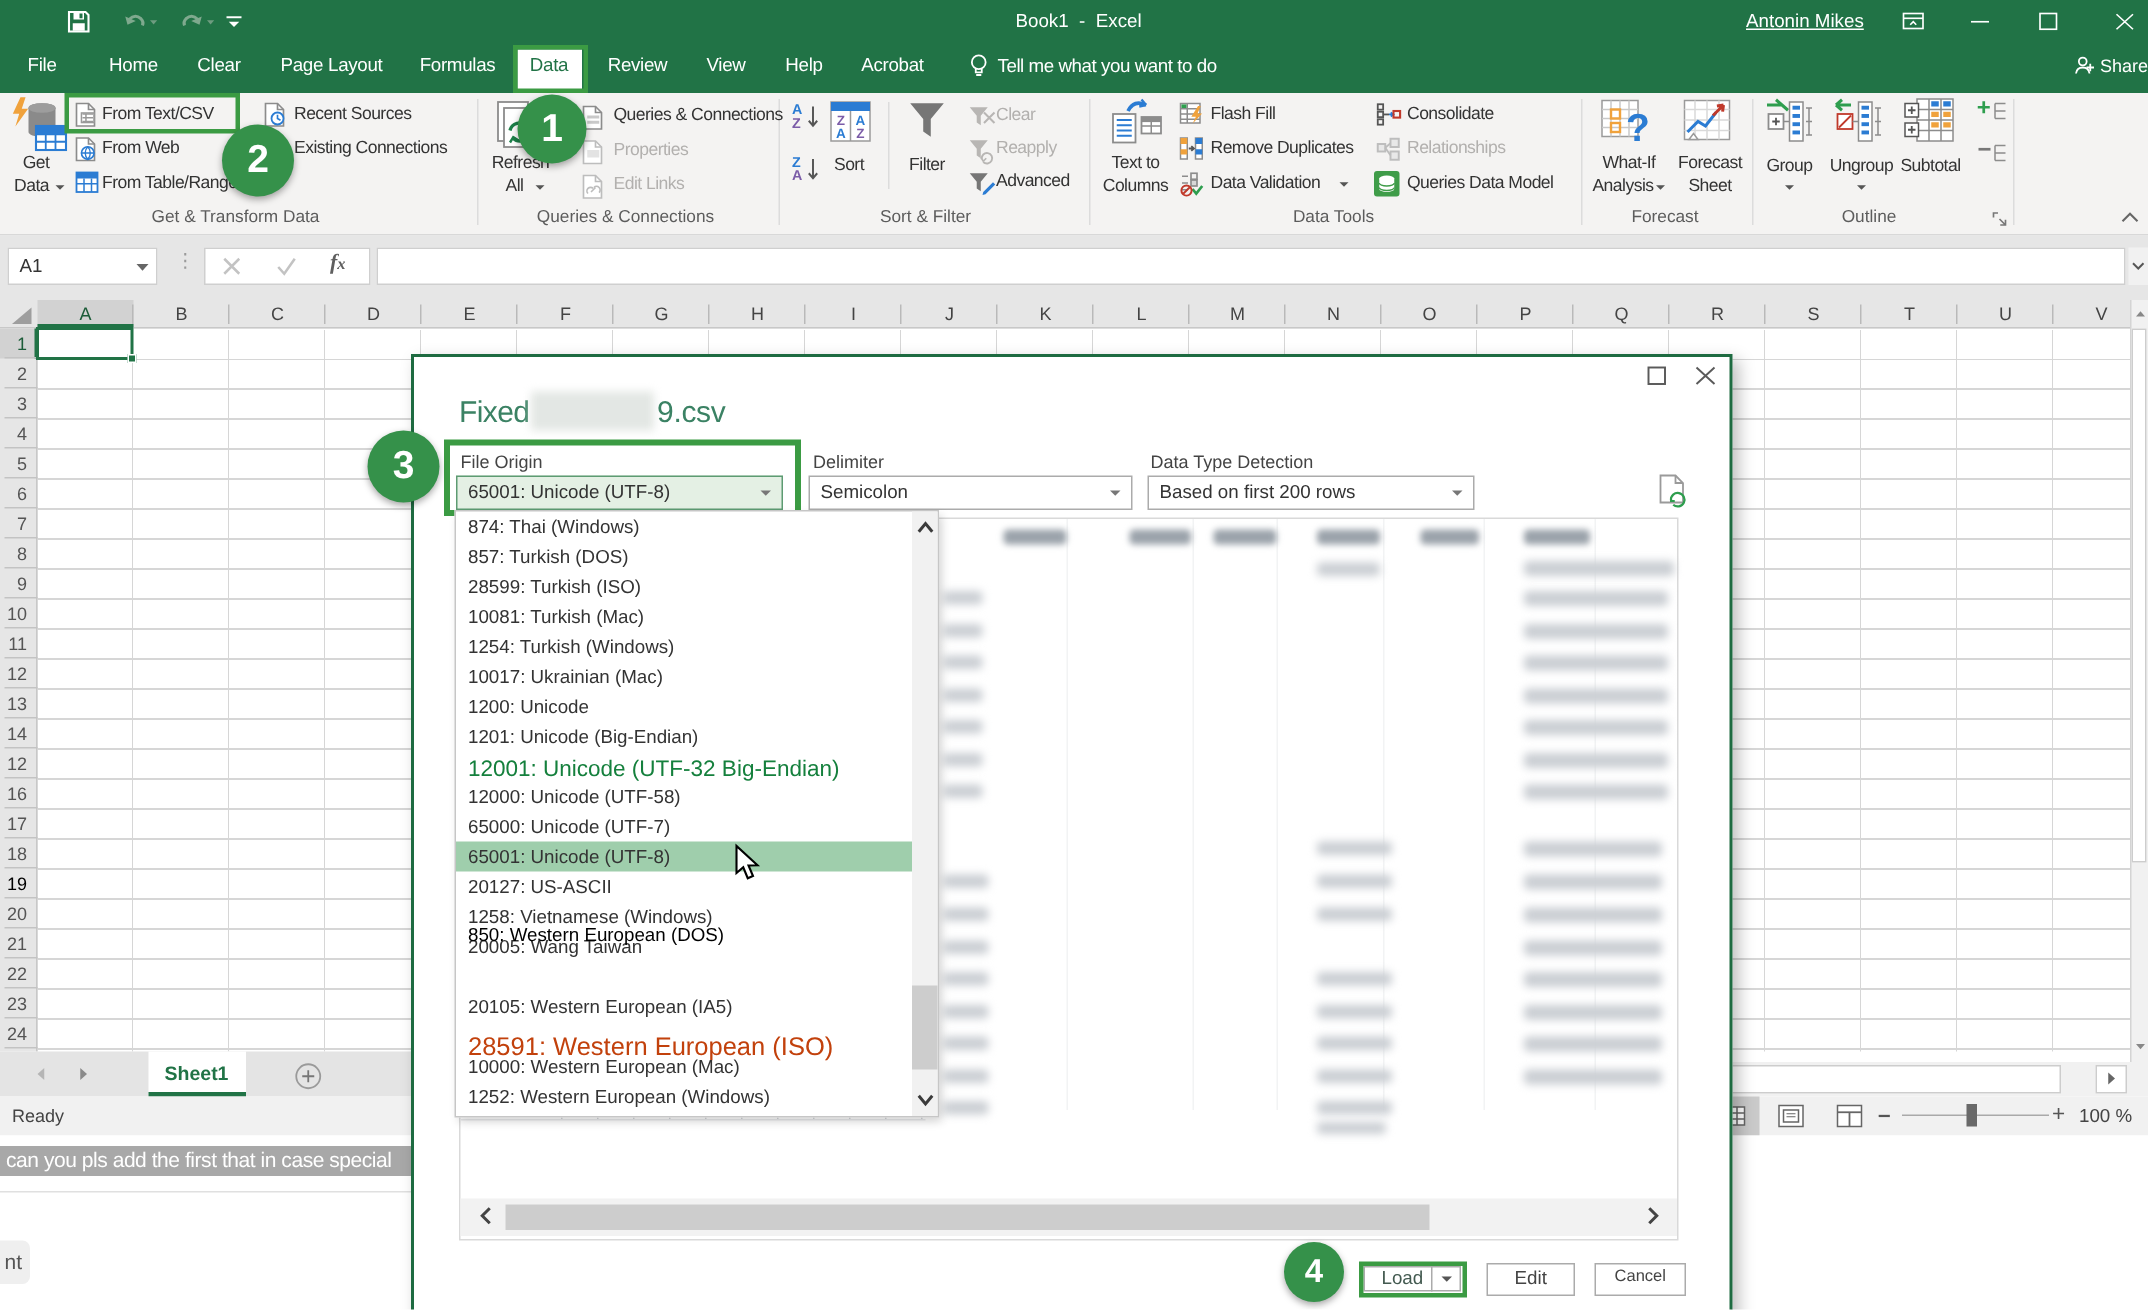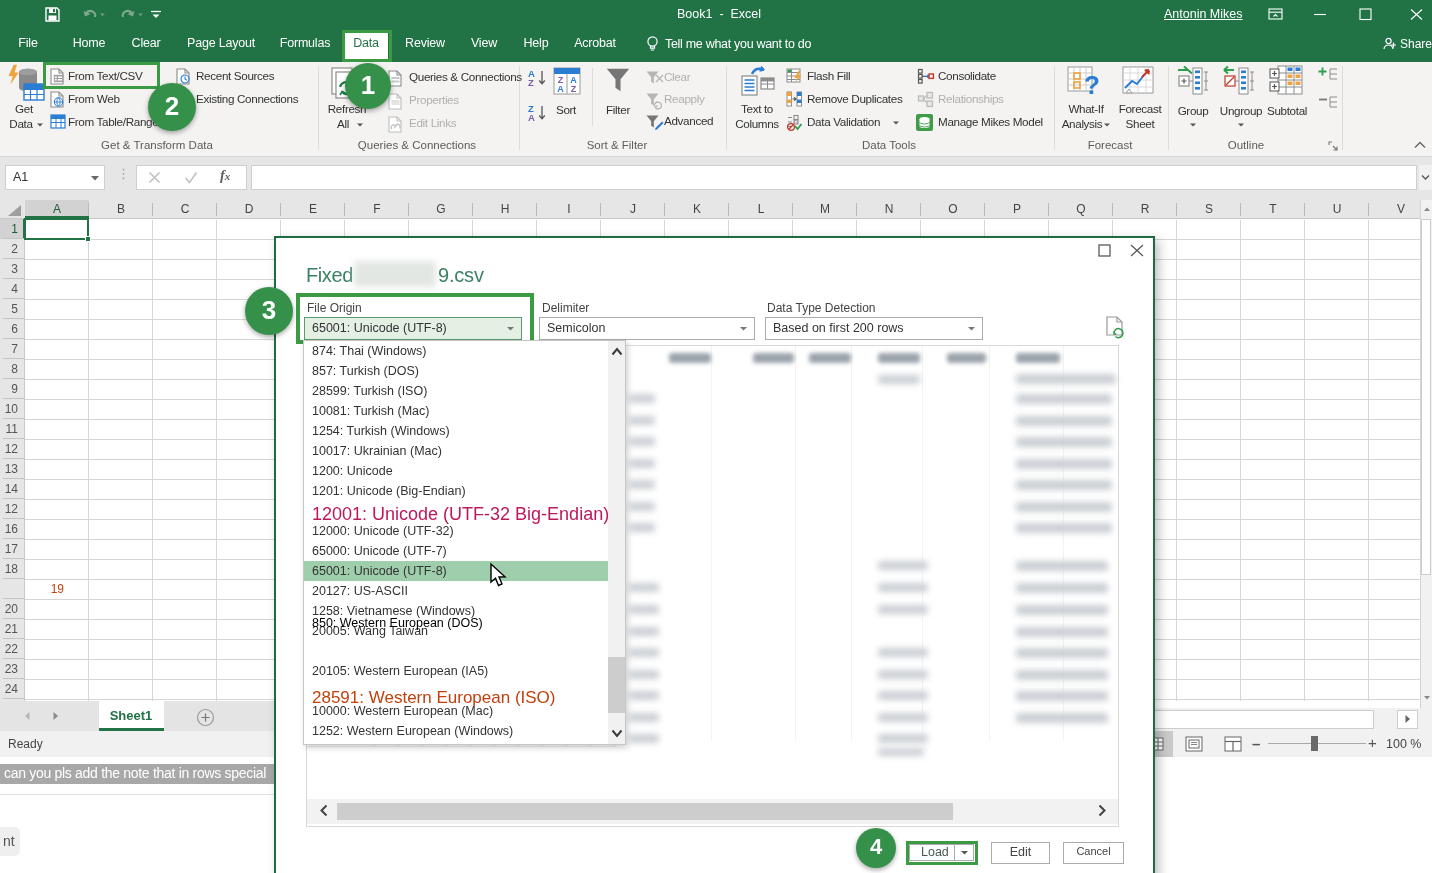--- a/index.html
+++ b/index.html
@@ -278,21 +278,21 @@
       <path d="M6.5 7.5 L10 4.5 M6.5 7.5 L10 12.5" fill="none"></path>
     </g>
   </svg>
 <div class="tx" style="left:938px;top:92px;font-size:11.7px;color:#b2b0ae;letter-spacing:-0.35px;">Relationships</div>
 <svg style="left:915px;top:113px" width="19" height="19" viewBox="0 0 19 19">
 <rect x="1" y="1" width="17" height="17" rx="2" fill="#3f9c49"></rect>
 <ellipse cx="9.5" cy="6" rx="5" ry="2" fill="#fff"></ellipse>
     <path d="M4.5 6 v7 a5 2 0 0 0 10 0 V6" fill="#fff"></path>
 <path d="M4.5 9 a5 2 0 0 0 10 0 M4.5 12 a5 2 0 0 0 10 0" stroke="#3f9c49" stroke-width="0.9" fill="none"></path>
   </svg>
-<div class="tx" style="left:938px;top:115px;font-size:11.7px;color:#333;letter-spacing:-0.35px;">Manage Mikes Model</div>
+<div class="tx" style="left:938px;top:115px;font-size:11.7px;color:#333;letter-spacing:-0.35px;">Queries Data Model</div>
 <svg style="left:1067px;top:66px" width="34" height="32" viewBox="0 0 34 32">
 <rect x="1" y="1" width="24" height="24" fill="#fff" stroke="#9a9a9a"></rect>
 <path d="M1 7h24 M1 13h24 M1 19h24 M7 1v24 M13 1v24 M19 1v24" stroke="#c9c9c9"></path>
 <rect x="7" y="7" width="6" height="6" fill="none" stroke="#f0a23c" stroke-width="1.6"></rect>
 <rect x="7" y="16" width="6" height="6" fill="none" stroke="#f0a23c" stroke-width="1.6"></rect>
 <text x="25" y="28" font-size="26" font-weight="bold" fill="#2b7cd3" font-family="Liberation Sans" text-anchor="middle">?</text>
 </svg>
 <div class="tx" style="left:1086px;top:102px;transform:translateX(-50%);font-size:11.7px;color:#333;letter-spacing:-0.35px;">What-If</div>
 <div class="tx" style="left:1082px;top:117px;transform:translateX(-50%);font-size:11.7px;color:#333;letter-spacing:-0.35px;">Analysis</div>
 <svg style="left:1103px;top:122px" width="8" height="6" viewBox="0 0 8 6">
@@ -467,21 +467,21 @@
 <div class="tx" style="left:18px;top:482px;transform:translateX(-100%);font-size:12px;color:#555;">14</div>
 <div class="abs" style="left:3px;top:498px;width:22px;height:1px;background:#c3c3c3;"></div>
 <div class="tx" style="left:18px;top:502px;transform:translateX(-100%);font-size:12px;color:#555;">12</div>
 <div class="abs" style="left:3px;top:518px;width:22px;height:1px;background:#c3c3c3;"></div>
 <div class="tx" style="left:18px;top:522px;transform:translateX(-100%);font-size:12px;color:#555;">16</div>
 <div class="abs" style="left:3px;top:538px;width:22px;height:1px;background:#c3c3c3;"></div>
 <div class="tx" style="left:18px;top:542px;transform:translateX(-100%);font-size:12px;color:#555;">17</div>
 <div class="abs" style="left:3px;top:558px;width:22px;height:1px;background:#c3c3c3;"></div>
 <div class="tx" style="left:18px;top:562px;transform:translateX(-100%);font-size:12px;color:#555;">18</div>
 <div class="abs" style="left:3px;top:578px;width:22px;height:1px;background:#c3c3c3;"></div>
-<div class="tx" style="left:18px;top:582px;transform:translateX(-100%);font-size:12px;color:#c2410c;margin-left:46px;">19</div>
+<div class="tx" style="left:18px;top:582px;transform:translateX(-100%);font-size:12px;color:#000000;">19</div>
 <div class="abs" style="left:3px;top:598px;width:22px;height:1px;background:#c3c3c3;"></div>
 <div class="tx" style="left:18px;top:602px;transform:translateX(-100%);font-size:12px;color:#555;">20</div>
 <div class="abs" style="left:3px;top:618px;width:22px;height:1px;background:#c3c3c3;"></div>
 <div class="tx" style="left:18px;top:622px;transform:translateX(-100%);font-size:12px;color:#555;">21</div>
 <div class="abs" style="left:3px;top:638px;width:22px;height:1px;background:#c3c3c3;"></div>
 <div class="tx" style="left:18px;top:642px;transform:translateX(-100%);font-size:12px;color:#555;">22</div>
 <div class="abs" style="left:3px;top:658px;width:22px;height:1px;background:#c3c3c3;"></div>
 <div class="tx" style="left:18px;top:662px;transform:translateX(-100%);font-size:12px;color:#555;">23</div>
 <div class="abs" style="left:3px;top:678px;width:22px;height:1px;background:#c3c3c3;"></div>
 <div class="tx" style="left:18px;top:682px;transform:translateX(-100%);font-size:12px;color:#555;">24</div>
@@ -533,21 +533,21 @@
     <path d="M1 5.5h16" stroke="#666" stroke-width="1.2"></path>
 <path d="M9 5.5 v9.5" stroke="#666" stroke-width="1.2"></path>
   </svg>
 <div class="tx" style="left:1252px;top:735px;font-size:15px;color:#555;font-weight:bold;">–</div>
 <div class="abs" style="left:1268px;top:743px;width:98px;height:1px;background:#a9a9a9;"></div>
 <div class="abs" style="left:1311px;top:736px;width:7px;height:15px;background:#696969;"></div>
 <div class="tx" style="left:1368px;top:734px;font-size:15px;color:#555;">+</div>
 <div class="tx" style="left:1386px;top:737px;font-size:12.5px;color:#444;">100 %</div>
 <div class="abs" style="left:0;top:757px;width:1432px;height:116px;background:#fff;"></div>
 <div class="abs" style="left:0;top:764px;width:700px;height:20px;background:#a8a8a8;"></div>
-<div class="tx" style="left:4px;top:765px;font-size:14px;color:#fff;letter-spacing:-0.3px;">can you pls add the note that in rows special</div>
+<div class="tx" style="left:4px;top:765px;font-size:14px;color:#fff;letter-spacing:-0.3px;">can you pls add the first that in case special</div>
 <div class="abs" style="left:0;top:794px;width:276px;height:1px;background:#e0e0e0;"></div>
 <div class="abs" style="left:-8px;top:827px;width:28px;height:29px;background:#efefef;border-radius:5px;"></div>
 <div class="tx" style="left:3px;top:833px;font-size:14px;color:#555;">nt</div>
 <div class="abs" style="left:274px;top:236px;width:881px;height:645px;background:#fff;border:2px solid #1e6b41;box-sizing:border-box;box-shadow:4px 4px 10px rgba(0,0,0,0.25);"></div>
 <svg style="left:1098px;top:244px" width="13" height="13" viewBox="0 0 13 13">
     <rect x="1" y="1" width="11" height="11" fill="none" stroke="#5a5a5a" stroke-width="1.3"></rect>
   </svg>
 <svg style="left:1130px;top:244px" width="14" height="13" viewBox="0 0 14 13">
     <path d="M1 1 l12 11 M13 1 L1 12" stroke="#5a5a5a" stroke-width="1.3"></path>
   </svg>
@@ -655,22 +655,22 @@
 <div class="abs" style="left:337px;top:803px;width:616px;height:17px;background:#cdcdcd;"></div>
 <div class="abs" style="left:303px;top:340px;width:323px;height:405px;background:#fff;border:1px solid #c6c6c6;box-sizing:border-box;box-shadow:2px 3px 6px rgba(0,0,0,0.18);"></div>
 <div class="tx" style="left:312px;top:344px;font-size:12.5px;color:#333;">874: Thai (Windows)</div>
 <div class="tx" style="left:312px;top:364px;font-size:12.5px;color:#333;">857: Turkish (DOS)</div>
 <div class="tx" style="left:312px;top:384px;font-size:12.5px;color:#333;">28599: Turkish (ISO)</div>
 <div class="tx" style="left:312px;top:404px;font-size:12.5px;color:#333;">10081: Turkish (Mac)</div>
 <div class="tx" style="left:312px;top:424px;font-size:12.5px;color:#333;">1254: Turkish (Windows)</div>
 <div class="tx" style="left:312px;top:444px;font-size:12.5px;color:#333;">10017: Ukrainian (Mac)</div>
 <div class="tx" style="left:312px;top:464px;font-size:12.5px;color:#333;">1200: Unicode</div>
 <div class="tx" style="left:312px;top:484px;font-size:12.5px;color:#333;">1201: Unicode (Big-Endian)</div>
-<div class="tx" style="left:312px;top:504px;font-size:18px;color:#be185d;">12001: Unicode (UTF-32 Big-Endian)</div>
-<div class="tx" style="left:312px;top:524px;font-size:12.5px;color:#333;">12000: Unicode (UTF-32)</div>
+<div class="tx" style="left:312px;top:504px;font-size:15px;color:#15803d;">12001: Unicode (UTF-32 Big-Endian)</div>
+<div class="tx" style="left:312px;top:524px;font-size:12.5px;color:#333;">12000: Unicode (UTF-58)</div>
 <div class="tx" style="left:312px;top:544px;font-size:12.5px;color:#333;">65000: Unicode (UTF-7)</div>
 <div class="abs" style="left:304px;top:561px;width:304px;height:20px;background:#9fceac;"></div>
 <div class="tx" style="left:312px;top:564px;font-size:12.5px;color:#333;">65001: Unicode (UTF-8)</div>
 <div class="tx" style="left:312px;top:584px;font-size:12.5px;color:#333;">20127: US-ASCII</div>
 <div class="tx" style="left:312px;top:604px;font-size:12.5px;color:#333;">1258: Vietnamese (Windows)</div>
 <div class="tx" style="left:312px;top:624px;font-size:12.5px;color:#333;">20005: Wang Taiwan</div>
 <div class="tx" style="left:312px;top:616px;font-size:12.5px;color:#000000;">850: Western European (DOS)</div>
 <div class="tx" style="left:312px;top:664px;font-size:12.5px;color:#333;">20105: Western European (IA5)</div>
 <div class="tx" style="left:312px;top:688px;font-size:17px;color:#c2410c;">28591: Western European (ISO)</div>
 <div class="tx" style="left:312px;top:704px;font-size:12.5px;color:#333;">10000: Western European (Mac)</div>

